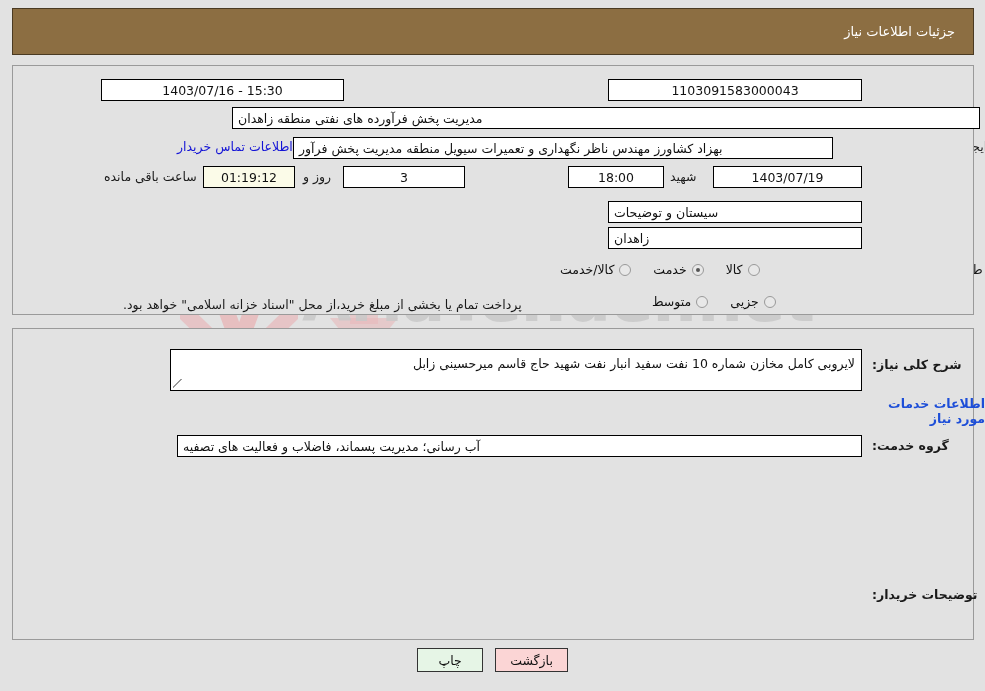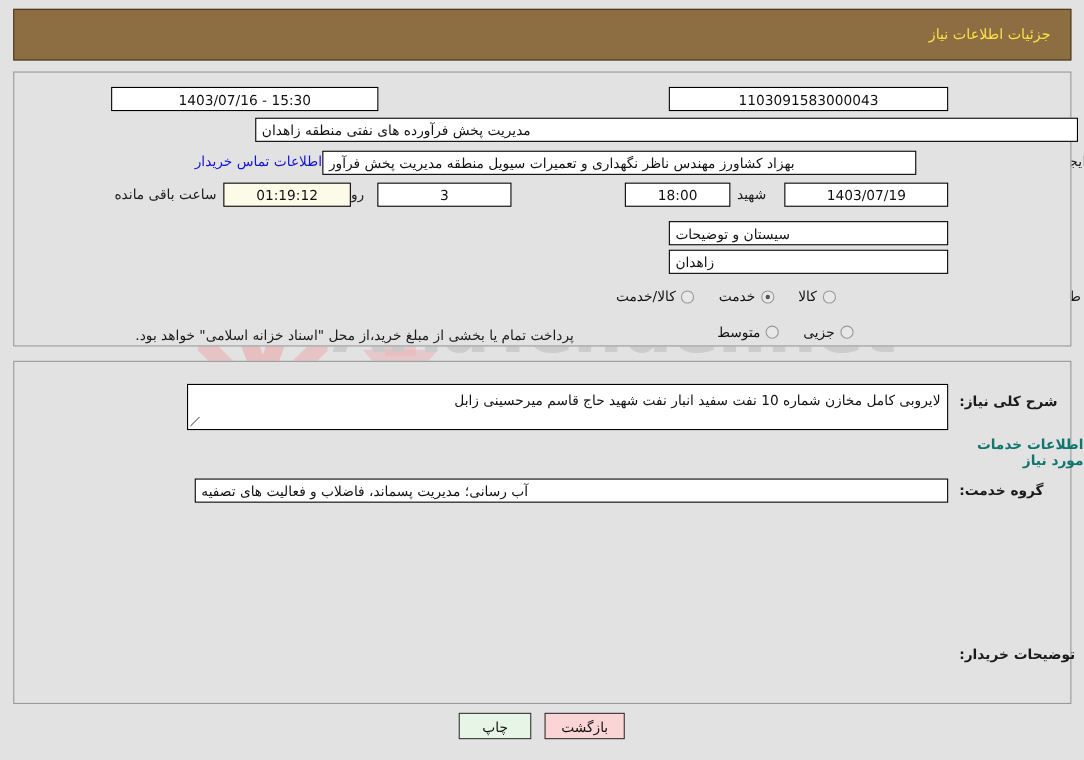--- a/index.html
+++ b/index.html
@@ -87,21 +87,21 @@
     width: 962px; height: 47px;
     background: #8c6e42;
     border: 1px solid #4a3a22;
     display: flex;
     align-items: center;
     justify-content: flex-start;
     padding: 0 18px;
     z-index: 2;
   }
   .header-title {
-    color: #fde047;
+    color: #ffffff;
     font-size: 13px;
     font-weight: 400;
   }
 
   
   .panel {
     position: absolute;
     background: #e2e2e2;
     border: 1px solid #9a9a9a;
     z-index: 2;
@@ -182,21 +182,21 @@
     left: 2px; bottom: 2px;
     width: 9px; height: 9px;
     background:
       linear-gradient(135deg, transparent 0 40%, #9a9a9a 40% 52%, transparent 52% 100%);
   }
 
   .section-title {
     position: absolute;
     font-size: 12.5px;
     font-weight: 700;
-    color: #0f766e;
+    color: #1d4ed8;
   }
 
   
   table.grid {
     position: absolute;
     border-collapse: collapse;
     font-size: 12px;
     background: #fff;
   }
   table.grid th {
@@ -286,21 +286,21 @@
   <a class="link" style="position:absolute; left:177px; top:139px; z-index:4;">اطلاعات تماس خریدار</a>
 
   <div class="row" style="left:872px; top:162px; width:100px; display:block;">
     <span class="lbl" style="display:block; line-height:1.5;">مهلت ارسال پاسخ: تا تاریخ:</span>
   </div>
   <div class="fld center" style="position:absolute; left:713px; top:166px; width:149px; z-index:3;">1403/07/19</div>
   <span class="lbl" style="position:absolute; left:670px; top:169px; z-index:3;">شهید</span>
   <div class="fld center" style="position:absolute; left:568px; top:166px; width:96px; z-index:3;">18:00</div>
   <div class="fld center" style="position:absolute; left:343px; top:166px; width:122px; z-index:3;">3</div>
   <span class="lbl" style="position:absolute; left:303px; top:169px; z-index:3;">روز و</span>
-  <div class="fld cream center" style="position:absolute; left:203px; top:166px; width:116px; z-index:3;">01:19:12</div>
+  <div class="fld cream center" style="position:absolute; left:203px; top:166px; width:92px; z-index:3;">01:19:12</div>
   <span class="lbl" style="position:absolute; left:104px; top:169px; z-index:3;">ساعت باقی مانده</span>
 
   <div class="row" style="left:872px; top:203px;">
     <span class="lbl">استان محل تحویل:</span>
   </div>
   <div class="fld right" style="position:absolute; left:608px; top:201px; width:254px; z-index:3;">سیستان و توضیحات</div>
 
   <div class="row" style="left:872px; top:229px;">
     <span class="lbl">شهر محل تحویل:</span>
   </div>

